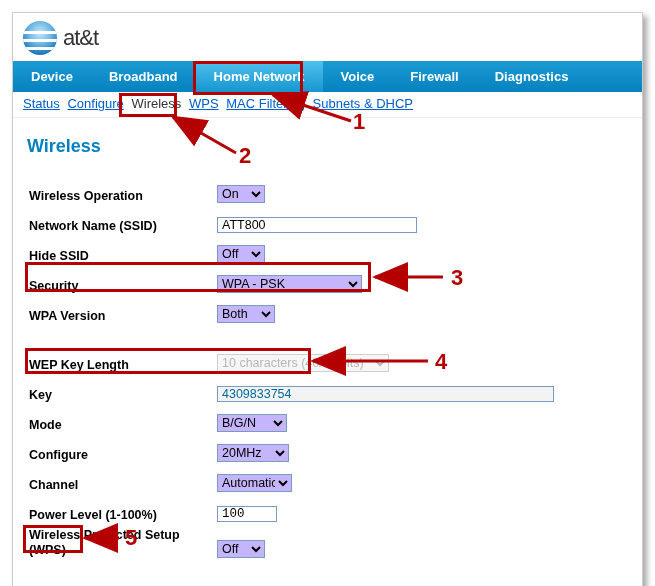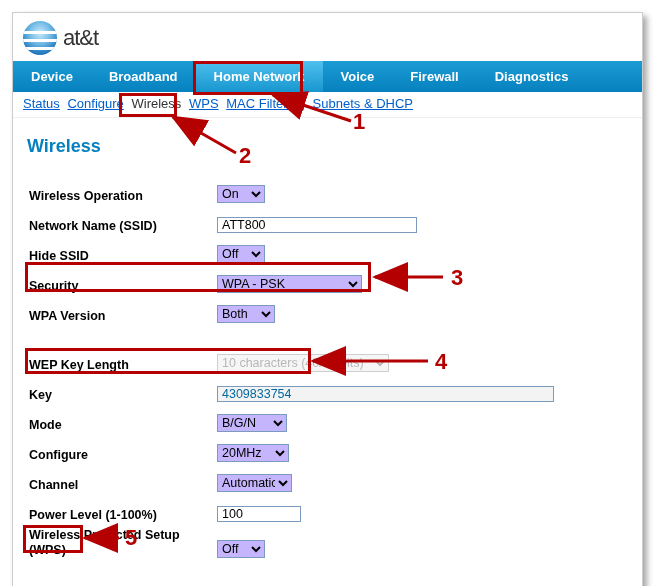--- a/index.html
+++ b/index.html
@@ -200,21 +200,21 @@
       <div class="form-field"><select style="width:72px"><option>20MHz</option></select></div>
     </div>
 
     <div class="form-row">
       <div class="form-label">Channel</div>
       <div class="form-field"><select style="width:75px"><option>Automatic</option></select></div>
     </div>
 
     <div class="form-row">
       <div class="form-label">Power Level (1-100%)</div>
-      <div class="form-field"><input type="text" style="width: 84px;" value="100"></div>
+      <div class="form-field"><input type="text" style="width: 60px; font-family: Liberation Mono, monospace;" value="100"></div>
     </div>
 
     <div class="form-row">
       <div class="form-label" style="line-height:1.2">Wireless Protected Setup (WPS)</div>
       <div class="form-field"><select style="width:48px"><option>Off</option></select></div>
     </div>
   </div>
 
   <div class="footer-btns">
     <span class="btn">Save</span>

